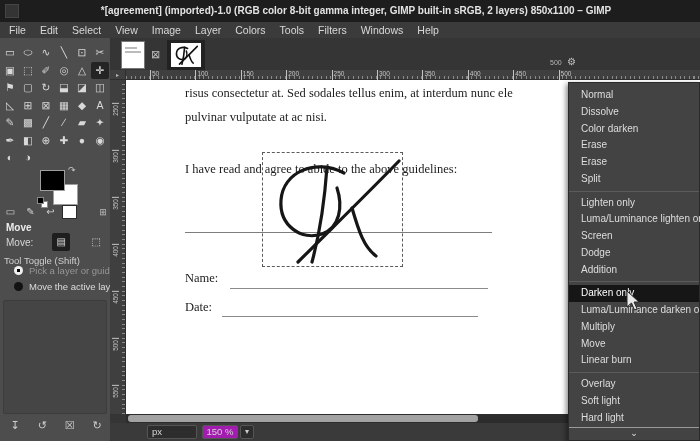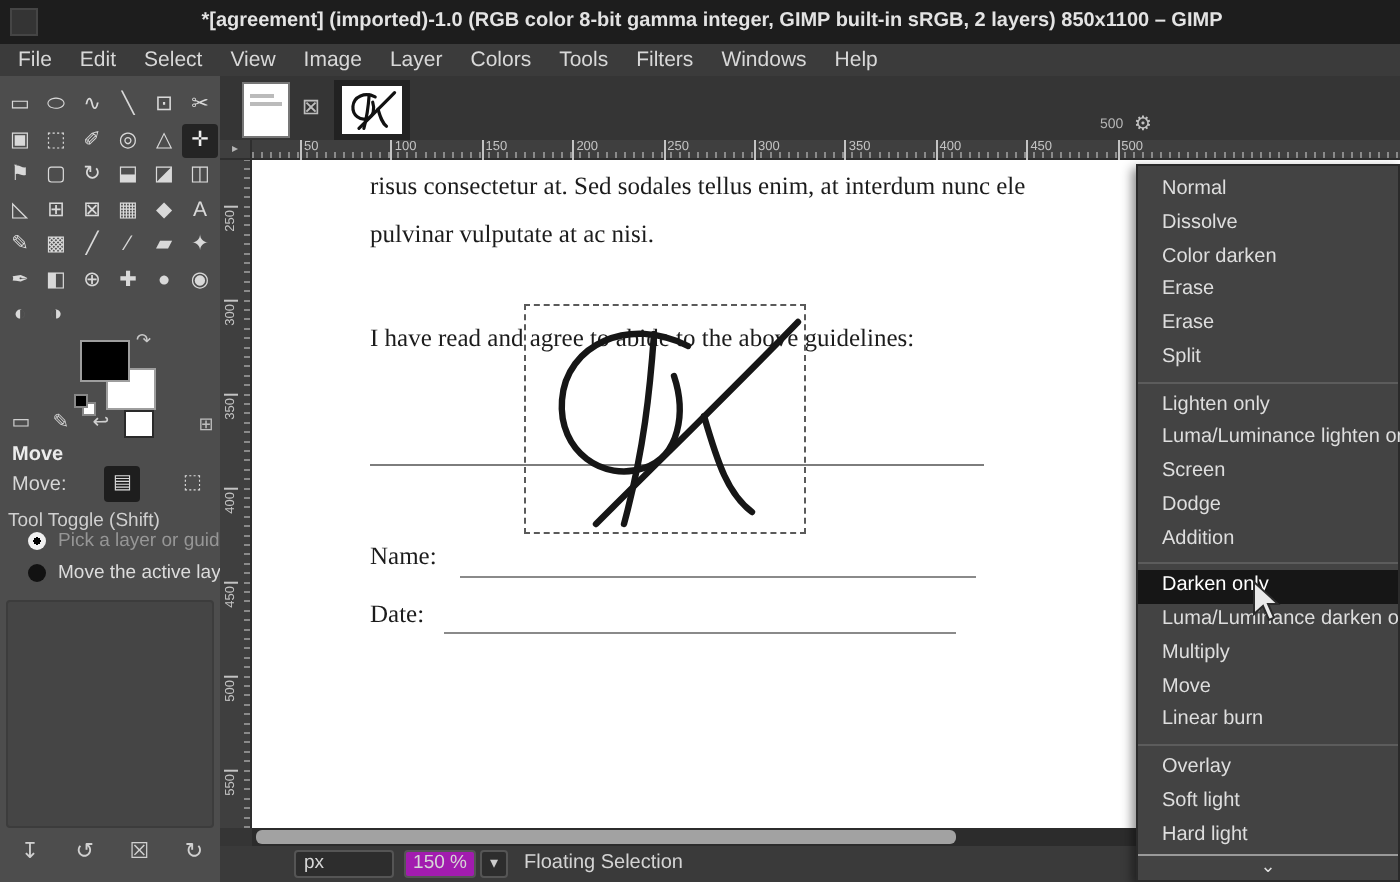--- a/index.html
+++ b/index.html
@@ -281,21 +281,20 @@
 <div id="hscroll-track" class="abs">
   <div id="hscroll-thumb"></div>
 </div>
 <div id="statusbar" class="abs">
   <div id="unit-combo">
     <span>px</span>
     <span>▾</span>
   </div>
   <div id="zoom-combo">150 %</div>
   <div id="zoom-chevron">▾</div>
-  <div id="status-message">Floating Selection</div>
 </div>
 
 <div id="dock-peek-value" class="abs">500</div>
 <div id="gear-icon" class="abs">⚙</div>
 
 <div id="layer-mode-menu" class="abs">
   <div class="menu-item">Normal</div>
     <div class="menu-item">Dissolve</div>
     <div class="menu-item">Color darken</div>
     <div class="menu-item">Erase</div>

